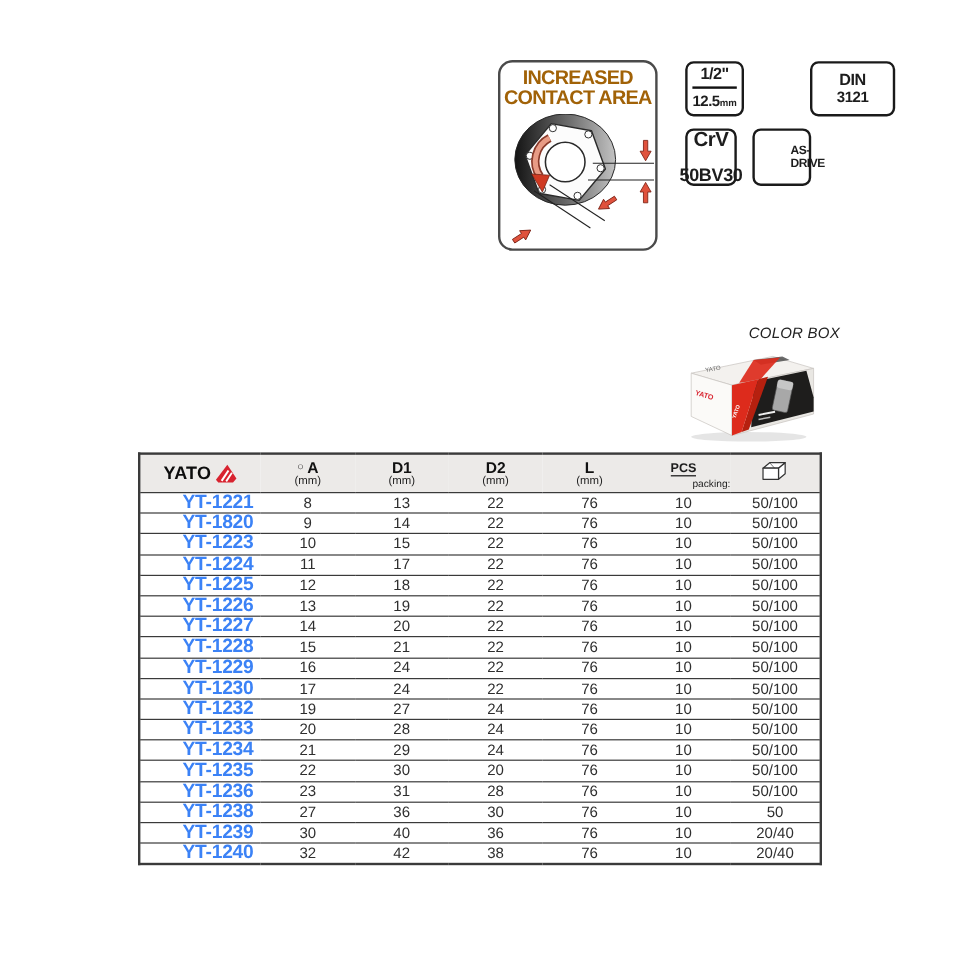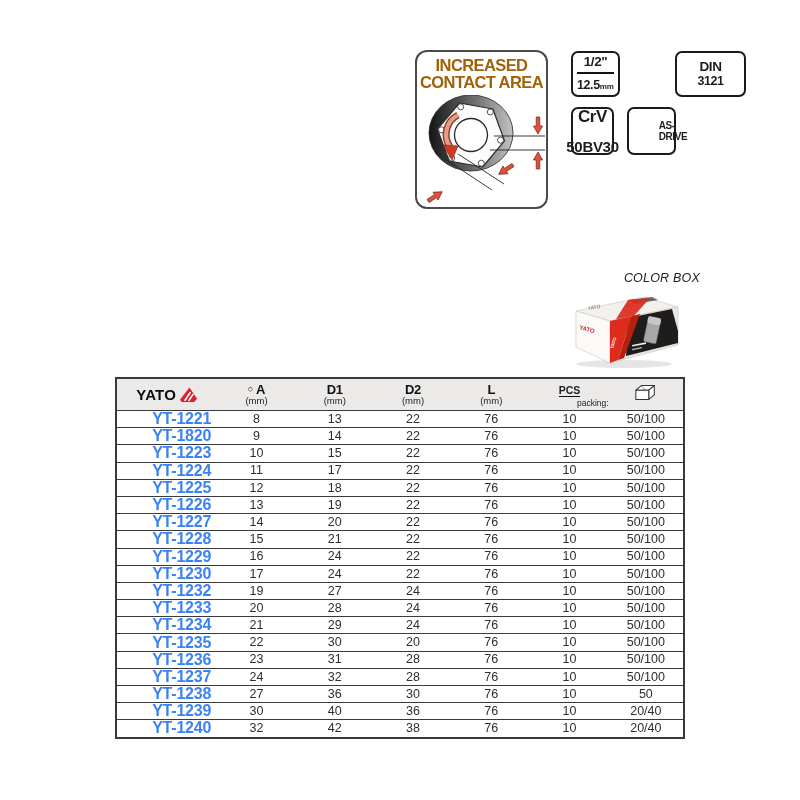--- a/index.html
+++ b/index.html
@@ -332,29 +332,20 @@
         <tr>
           <td class="model">YT-1236</td>
           <td>23</td>
           <td>31</td>
           <td>28</td>
           <td>76</td>
           <td>10</td>
           <td>50/100</td>
         </tr>
         <tr>
-          <td class="model">YT-1237</td>
-          <td>24</td>
-          <td>32</td>
-          <td>28</td>
-          <td>76</td>
-          <td>10</td>
-          <td>50/100</td>
-        </tr>
-        <tr>
           <td class="model">YT-1238</td>
           <td>27</td>
           <td>36</td>
           <td>30</td>
           <td>76</td>
           <td>10</td>
           <td>50</td>
         </tr>
         <tr>
           <td class="model">YT-1239</td>

